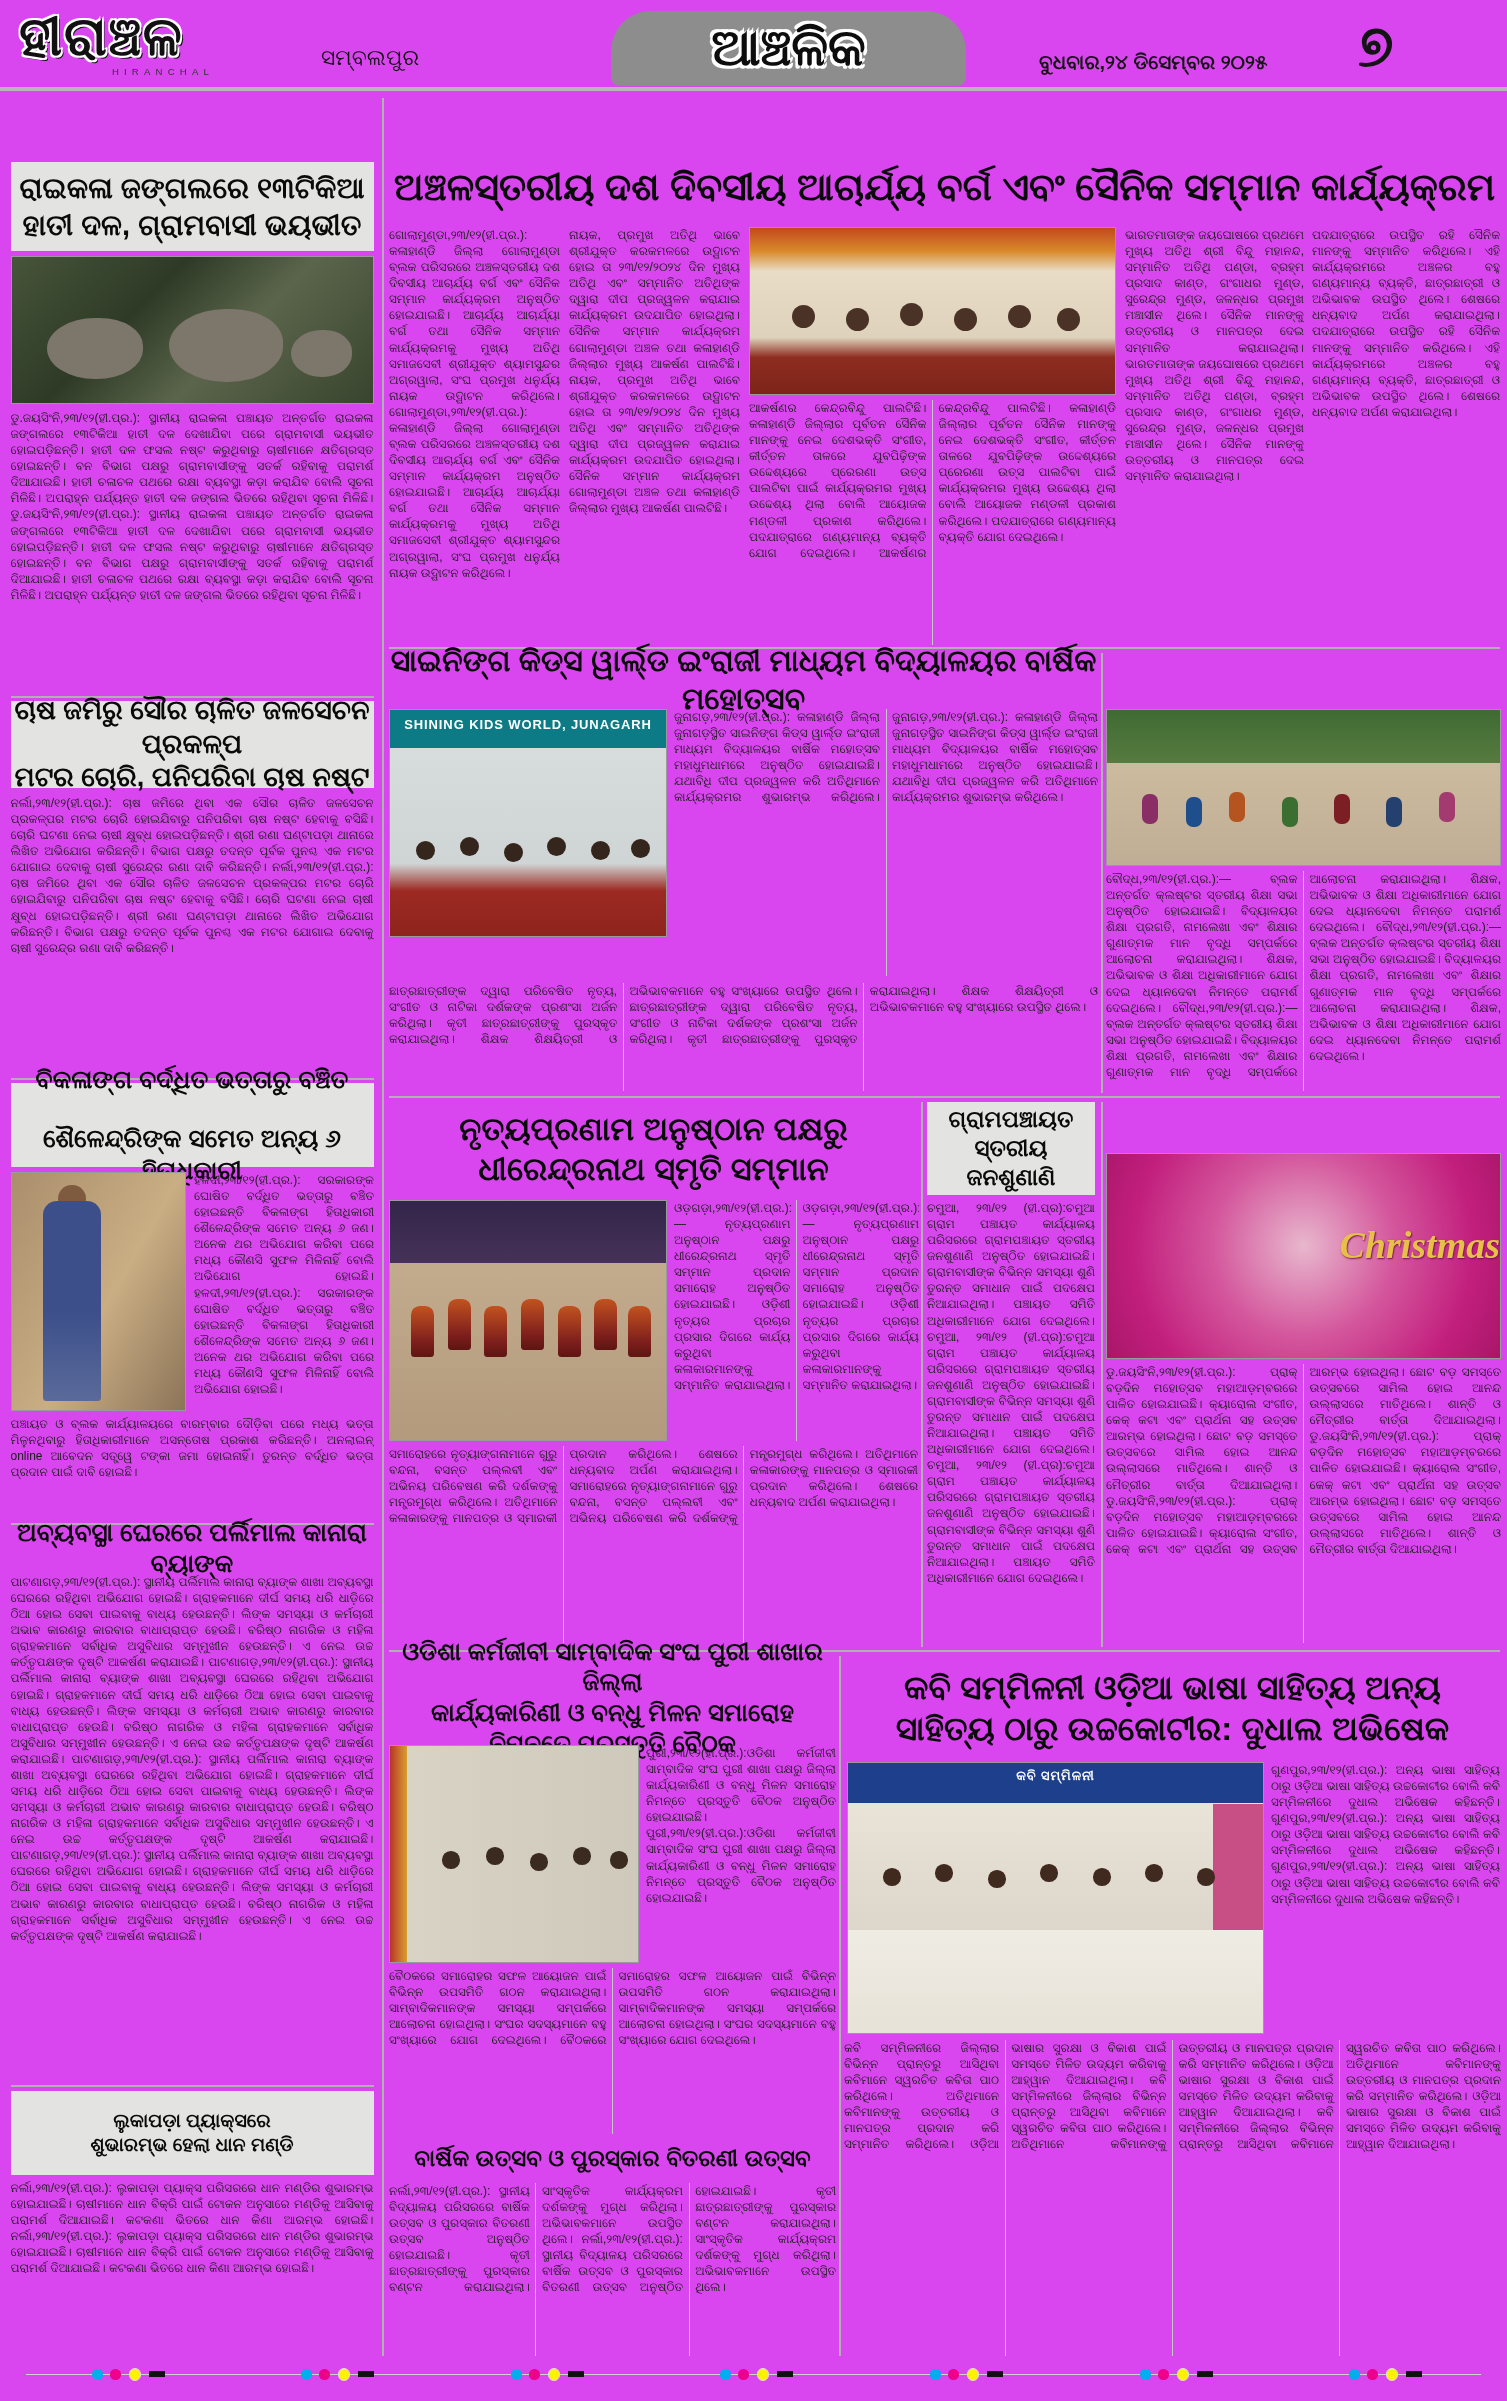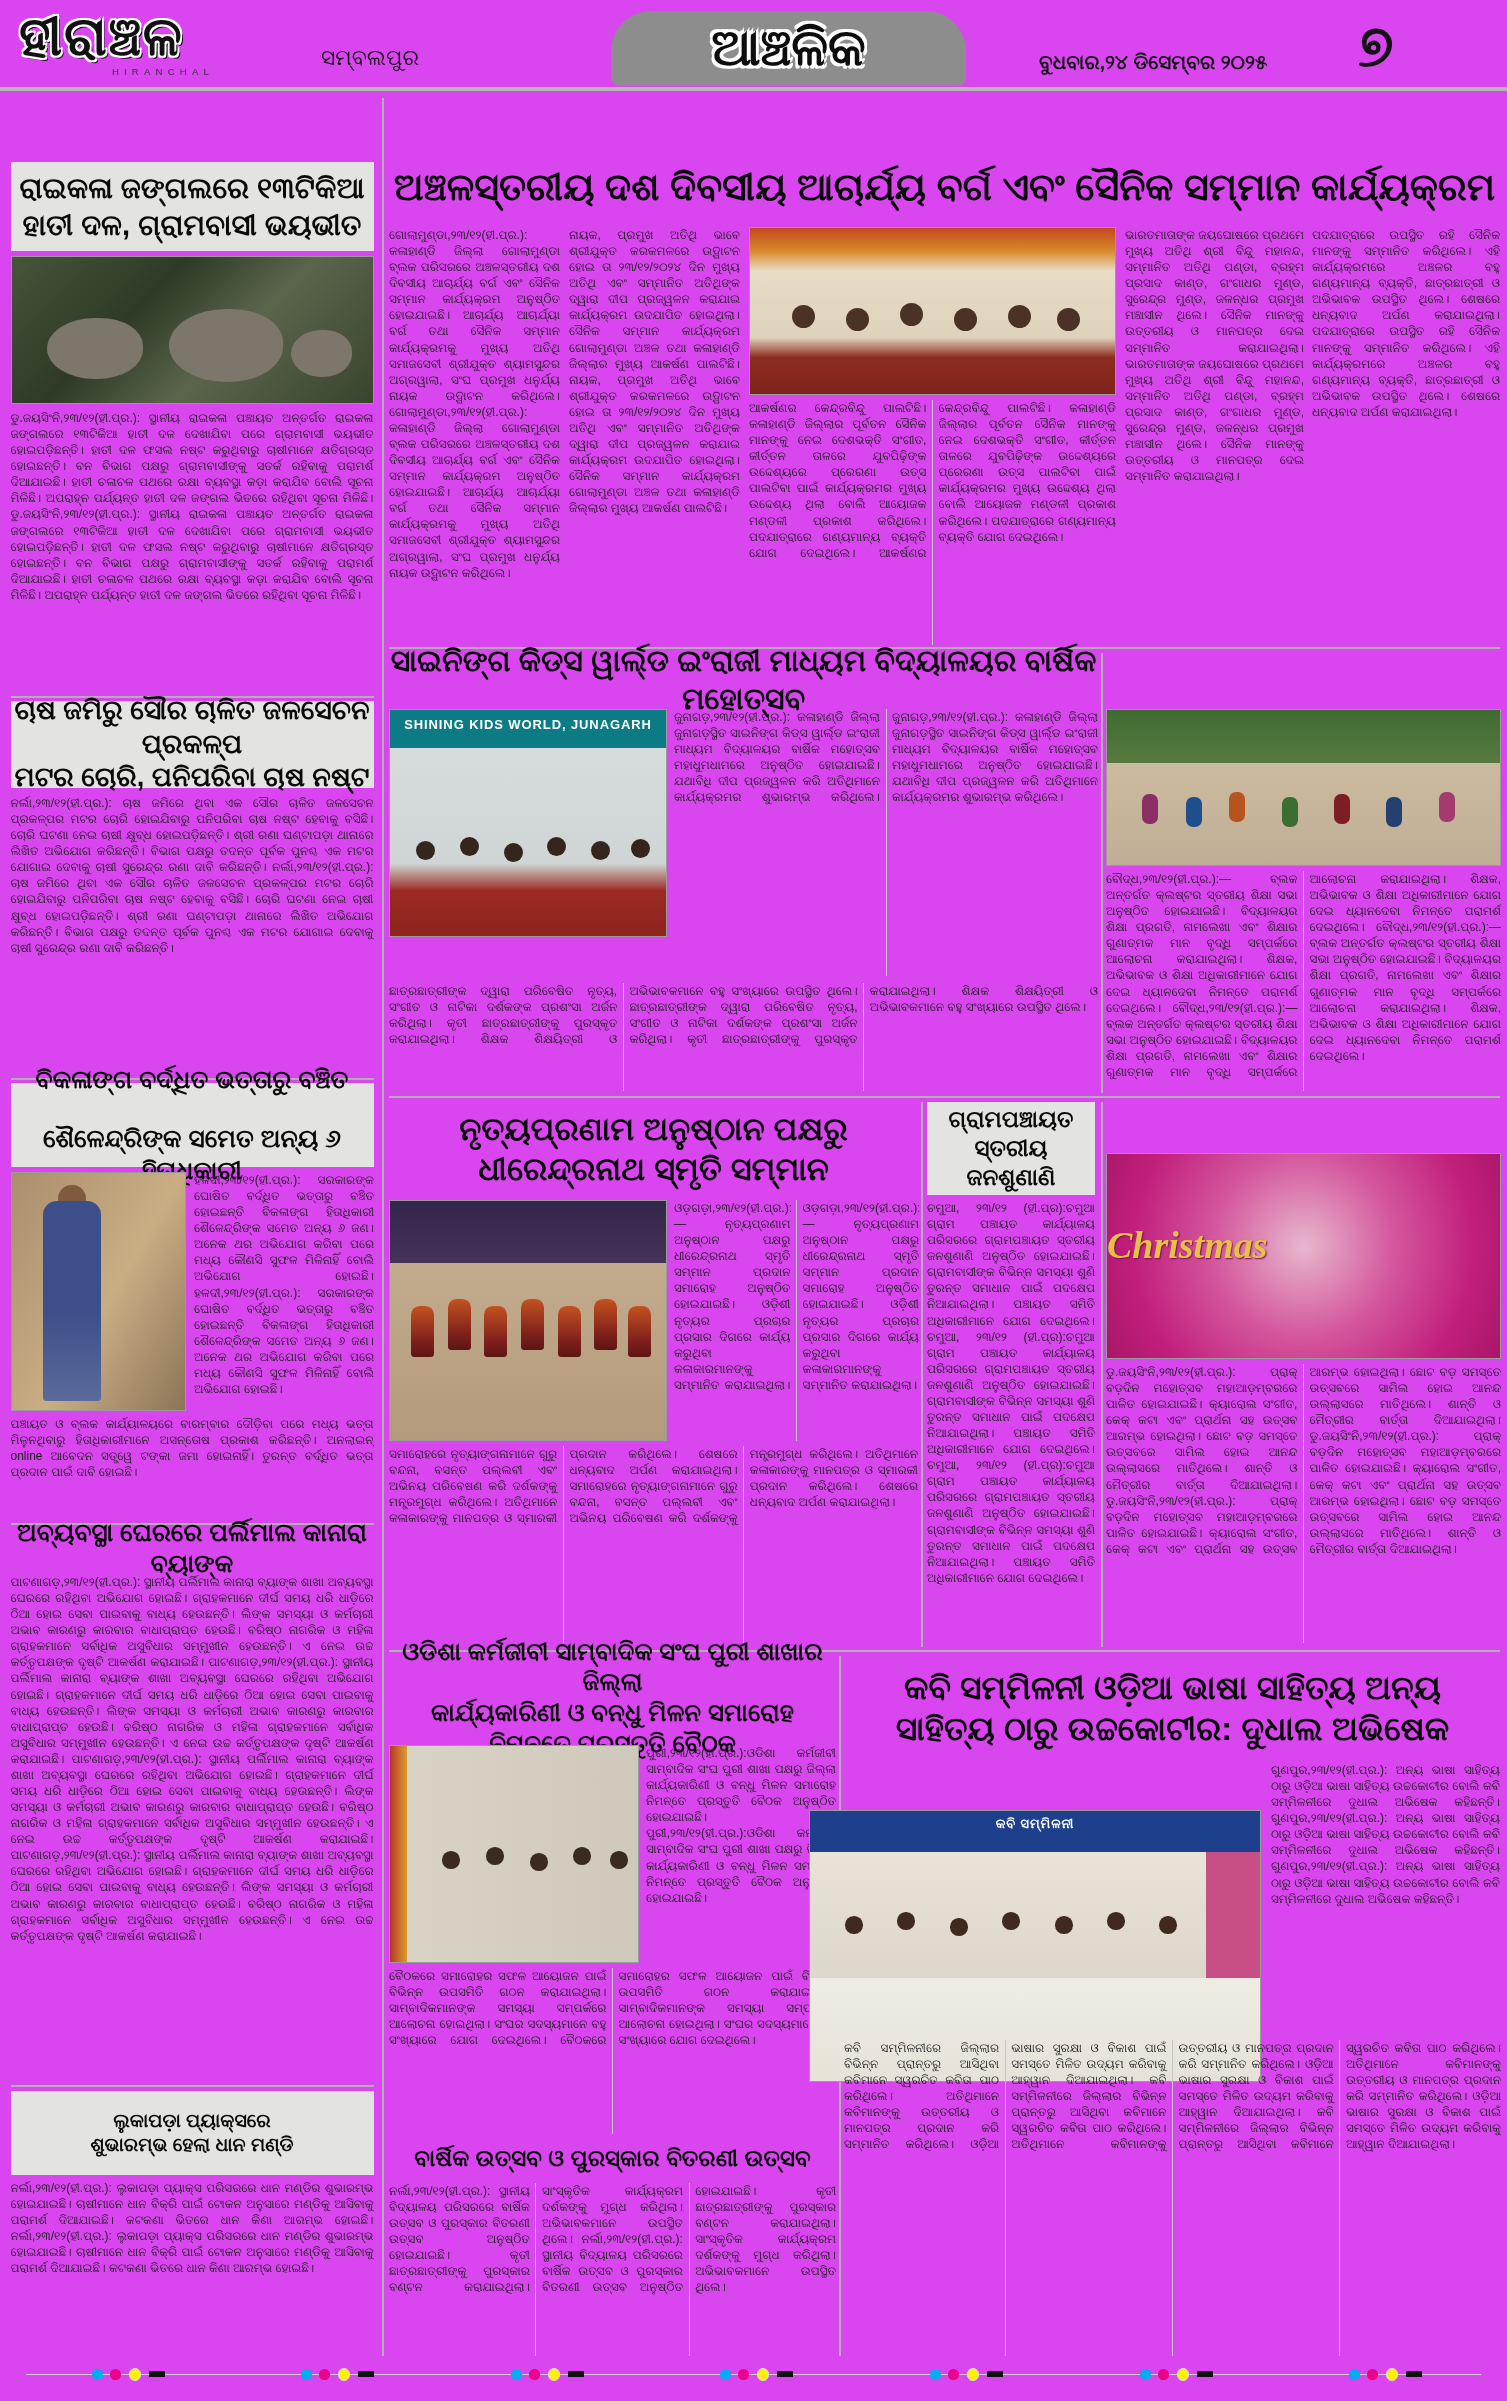--- a/index.html
+++ b/index.html
@@ -42,21 +42,21 @@
   .ph-cluster{background:linear-gradient(#3f6b33 0%,#567a3f 34%,#cdbb9f 34%,#bfae95 100%);}
   .ph-cluster .fig{position:absolute;width:15.7px;height:30px;border-radius:7px;}
   .ph-woman{background:linear-gradient(120deg,#ab8f6d 0%,#c9ad83 55%,#8c7458 100%);}
   .ph-woman .fig{position:absolute;left:18%;top:12%;width:34%;height:84%;border-radius:14px 14px 3.5px 3.5px;
       background:linear-gradient(#3c4f8a 0%,#3c4f8a 55%,#5a6a9a 100%);}
   .ph-woman .face{position:absolute;left:27%;top:5%;width:16%;height:12%;border-radius:50%;background:#7e5a3f;}
   .ph-dancers{background:linear-gradient(#33254a 0%,#463259 26%,#c3ab8d 26%,#b39a7c 100%);}
   .ph-dancers .fig{position:absolute;width:23px;height:51px;border-radius:8.7px 8.7px 3.5px 3.5px;
       background:linear-gradient(#c2521f 0%,#7e1f1c 70%,#5d1512 100%);}
   .ph-christmas{background:radial-gradient(circle at 50% 45%,#e8b7cd 0%,#d4579d 40%,#c21f7d 75%,#a81668 100%);}
-  .ph-christmas .gold{position:absolute;top:34%;left:0;right:0;text-align:left;
+  .ph-christmas .gold{position:absolute;top:34%;left:0;right:0;text-align:right;
       font-family:"Liberation Serif","DejaVu Serif",serif;font-style:italic;font-weight:bold;
       font-size:38px;color:#e7c04a;text-shadow:0.9px 0.9px 1.7px #7a0f4e;}
   .ph-journo{background:linear-gradient(90deg,#b8352a 0%,#d8a22c 7%,#d9d3c6 7%,#cfc9bb 100%);}
   .ph-journo .head{position:absolute;width:17.5px;height:17.5px;border-radius:50%;background:#3a2a20;}
   .ph-kabi{background:linear-gradient(#1d3f8c 0%,#1d3f8c 15%,#e9e3d8 15%,#ddd6ca 62%,#efece4 62%,#e6e2d8 100%);}
   .ph-kabi .head{position:absolute;width:17.5px;height:17.5px;border-radius:50%;background:#40291e;}
   .ph-kabi .backdrop{position:absolute;right:0;top:15%;width:12%;height:47%;background:#c74f86;}
   
   .regline{background:#cfcfcf;height:0.9px;}
   .regcluster{position:absolute;display:flex;align-items:center;gap:7.9px;}
@@ -207,21 +207,21 @@
   <div class="abs bodytxt" style="left:646px;top:1745px;width:190px;height:218px;">ପୁରୀ,୨୩/୧୨(ହୀ.ପ୍ର.):ଓଡିଶା କର୍ମଜୀବୀ ସାମ୍ବାଦିକ ସଂଘ ପୁରୀ ଶାଖା ପକ୍ଷରୁ ଜିଲ୍ଲା କାର୍ଯ୍ୟକାରିଣୀ ଓ ବନ୍ଧୁ ମିଳନ ସମାରୋହ ନିମନ୍ତେ ପ୍ରସ୍ତୁତି ବୈଠକ ଅନୁଷ୍ଠିତ ହୋଇଯାଇଛି। ପୁରୀ,୨୩/୧୨(ହୀ.ପ୍ର.):ଓଡିଶା କର୍ମଜୀବୀ ସାମ୍ବାଦିକ ସଂଘ ପୁରୀ ଶାଖା ପକ୍ଷରୁ ଜିଲ୍ଲା କାର୍ଯ୍ୟକାରିଣୀ ଓ ବନ୍ଧୁ ମିଳନ ସମାରୋହ ନିମନ୍ତେ ପ୍ରସ୍ତୁତି ବୈଠକ ଅନୁଷ୍ଠିତ ହୋଇଯାଇଛି।</div>
   <div class="abs bodytxt cols2" style="left:389px;top:1968px;width:447px;height:166px;">ବୈଠକରେ ସମାରୋହର ସଫଳ ଆୟୋଜନ ପାଇଁ ବିଭିନ୍ନ ଉପସମିତି ଗଠନ କରାଯାଇଥିଲା। ସାମ୍ବାଦିକମାନଙ୍କ ସମସ୍ୟା ସମ୍ପର୍କରେ ଆଲୋଚନା ହୋଇଥିଲା। ସଂଘର ସଦସ୍ୟମାନେ ବହୁ ସଂଖ୍ୟାରେ ଯୋଗ ଦେଇଥିଲେ। ବୈଠକରେ ସମାରୋହର ସଫଳ ଆୟୋଜନ ପାଇଁ ବିଭିନ୍ନ ଉପସମିତି ଗଠନ କରାଯାଇଥିଲା। ସାମ୍ବାଦିକମାନଙ୍କ ସମସ୍ୟା ସମ୍ପର୍କରେ ଆଲୋଚନା ହୋଇଥିଲା। ସଂଘର ସଦସ୍ୟମାନେ ବହୁ ସଂଖ୍ୟାରେ ଯୋଗ ଦେଇଥିଲେ।</div>
 
   <div class="abs hl" style="left:389px;top:2139px;width:447px;height:38px;font-size:23px;">ବାର୍ଷିକ ଉତ୍ସବ ଓ ପୁରସ୍କାର ବିତରଣୀ ଉତ୍ସବ</div>
   <div class="abs bodytxt cols3" style="left:389px;top:2183px;width:447px;height:173px;">ନର୍ଲା,୨୩/୧୨(ହୀ.ପ୍ର.): ସ୍ଥାନୀୟ ବିଦ୍ୟାଳୟ ପରିସରରେ ବାର୍ଷିକ ଉତ୍ସବ ଓ ପୁରସ୍କାର ବିତରଣୀ ଉତ୍ସବ ଅନୁଷ୍ଠିତ ହୋଇଯାଇଛି। କୃତୀ ଛାତ୍ରଛାତ୍ରୀଙ୍କୁ ପୁରସ୍କାର ବଣ୍ଟନ କରାଯାଇଥିଲା। ସାଂସ୍କୃତିକ କାର୍ଯ୍ୟକ୍ରମ ଦର୍ଶକଙ୍କୁ ମୁଗ୍ଧ କରିଥିଲା। ଅଭିଭାବକମାନେ ଉପସ୍ଥିତ ଥିଲେ। ନର୍ଲା,୨୩/୧୨(ହୀ.ପ୍ର.): ସ୍ଥାନୀୟ ବିଦ୍ୟାଳୟ ପରିସରରେ ବାର୍ଷିକ ଉତ୍ସବ ଓ ପୁରସ୍କାର ବିତରଣୀ ଉତ୍ସବ ଅନୁଷ୍ଠିତ ହୋଇଯାଇଛି। କୃତୀ ଛାତ୍ରଛାତ୍ରୀଙ୍କୁ ପୁରସ୍କାର ବଣ୍ଟନ କରାଯାଇଥିଲା। ସାଂସ୍କୃତିକ କାର୍ଯ୍ୟକ୍ରମ ଦର୍ଶକଙ୍କୁ ମୁଗ୍ଧ କରିଥିଲା। ଅଭିଭାବକମାନେ ଉପସ୍ଥିତ ଥିଲେ।</div>
 
   <div class="abs hl" style="left:844px;top:1659px;width:657px;height:98px;font-size:33px;">
     <span>କବି ସମ୍ମିଳନୀ  ଓଡ଼ିଆ ଭାଷା ସାହିତ୍ୟ ଅନ୍ୟ</span>
     <span>ସାହିତ୍ୟ ଠାରୁ ଉଚ୍ଚକୋଟୀର: ଦୁଧାଲ ଅଭିଷେକ</span>
   </div>
-  <div class="photo ph-kabi" style="left:809px;top:1762px;width:452px;height:272px;margin-top:48px;">
+  <div class="photo ph-kabi" style="left:847px;top:1762px;width:417px;height:272px;">
     <div class="ph-banner-text" style="top:5.2px;">କବି ସମ୍ମିଳନୀ</div>
     <div class="backdrop"></div>
     <div class="head" style="left:35px;top:105px;"></div>
       <div class="head" style="left:87px;top:101px;"></div>
     <div class="head" style="left:140px;top:107px;"></div>
       <div class="head" style="left:192px;top:101px;"></div>
     <div class="head" style="left:245px;top:105px;"></div>
       <div class="head" style="left:297px;top:101px;"></div>
     <div class="head" style="left:349px;top:105px;"></div>
   </div>

